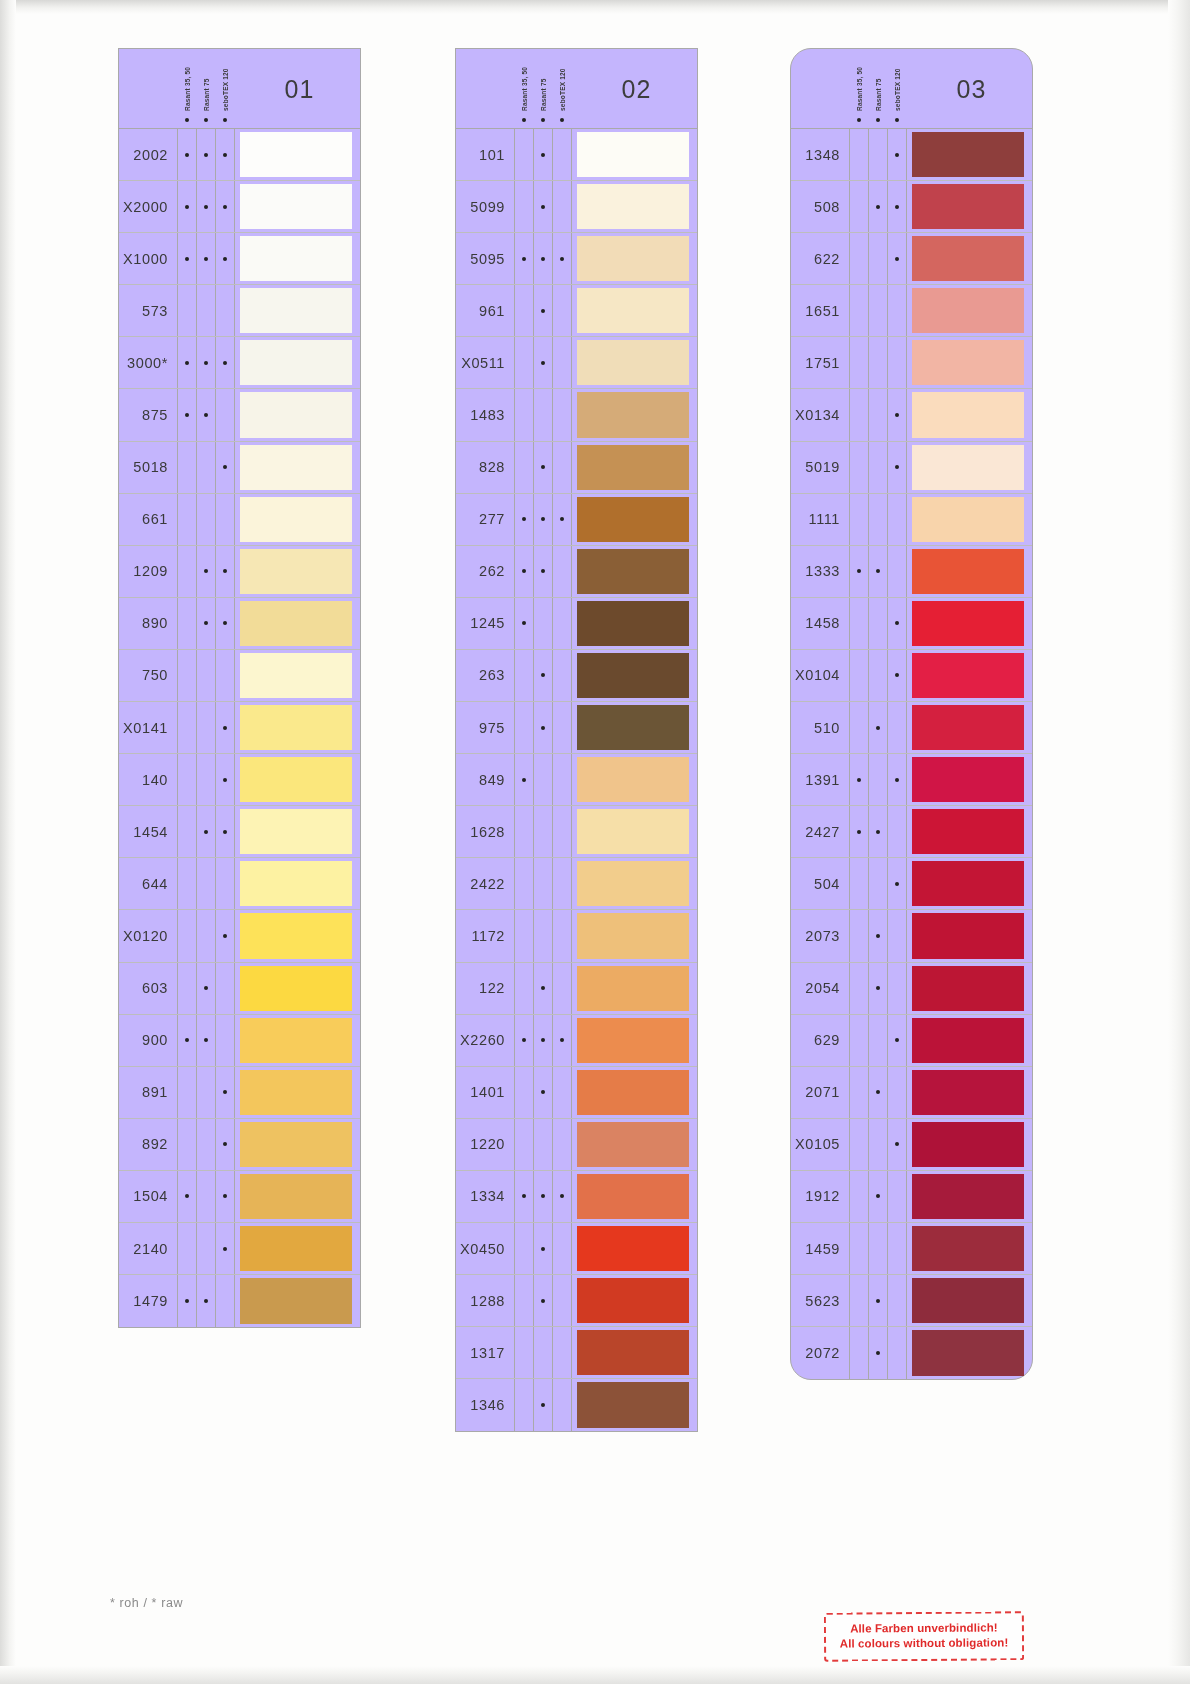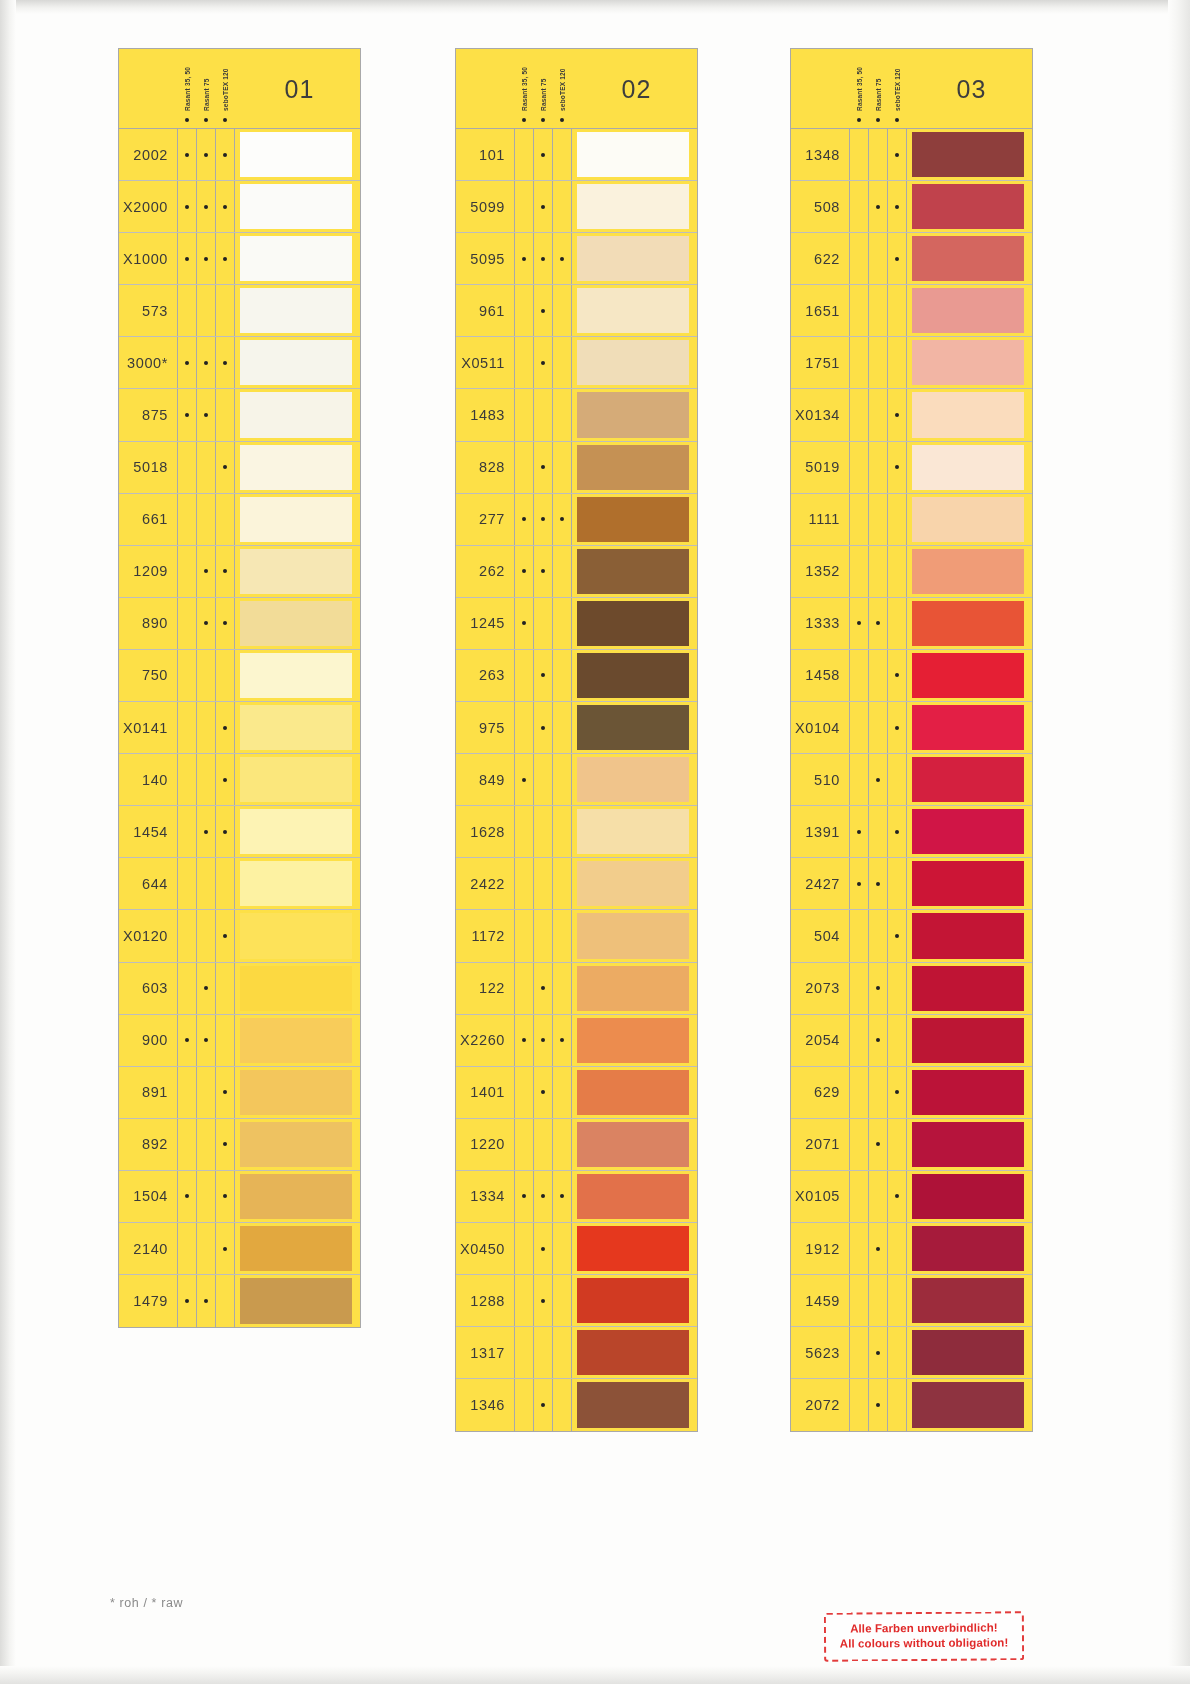--- a/index.html
+++ b/index.html
@@ -47,26 +47,26 @@
     width: 1190px; height: 18px;
     background: linear-gradient(0deg, #e2e2e0 0%, #f4f4f2 60%, #fdfdfc 100%);
   }
 
   
   .panel {
     position: absolute;
     top: 48px;
     width: 243px;
     border: 1px solid #a9a9a9;
-    background: #fde047;
+    background: #c4b5fd;
     box-sizing: border-box;
   }
   #panel-01 { left: 118px; }
   #panel-02 { left: 455px; }
-  #panel-03 { left: 790px; }
+  #panel-03 { left: 790px; border-radius: 21px; }
 
   .panel-header {
     position: relative;
     height: 80px;
     border-bottom: 1px solid #a9a9a9;
     box-sizing: border-box;
   }
   .hdr-label-group {
     position: absolute;
     left: 58px;
@@ -1049,31 +1049,20 @@
         <div class="row-ticks">
           <div class="tick off"></div>
           <div class="tick off"></div>
           <div class="tick off"></div>
         </div>
         <div class="row-swatch">
           <div class="swatch-fill" style="background: rgb(248, 212, 171);"></div>
         </div>
       </div>
       <div class="row">
-        <div class="row-code">1352</div>
-        <div class="row-ticks">
-          <div class="tick off"></div>
-          <div class="tick off"></div>
-          <div class="tick off"></div>
-        </div>
-        <div class="row-swatch">
-          <div class="swatch-fill" style="background: rgb(240, 156, 119);"></div>
-        </div>
-      </div>
-      <div class="row">
         <div class="row-code">1333</div>
         <div class="row-ticks">
           <div class="tick">
             <span></span>
           </div>
           <div class="tick">
             <span></span>
           </div>
           <div class="tick off"></div>
         </div>

